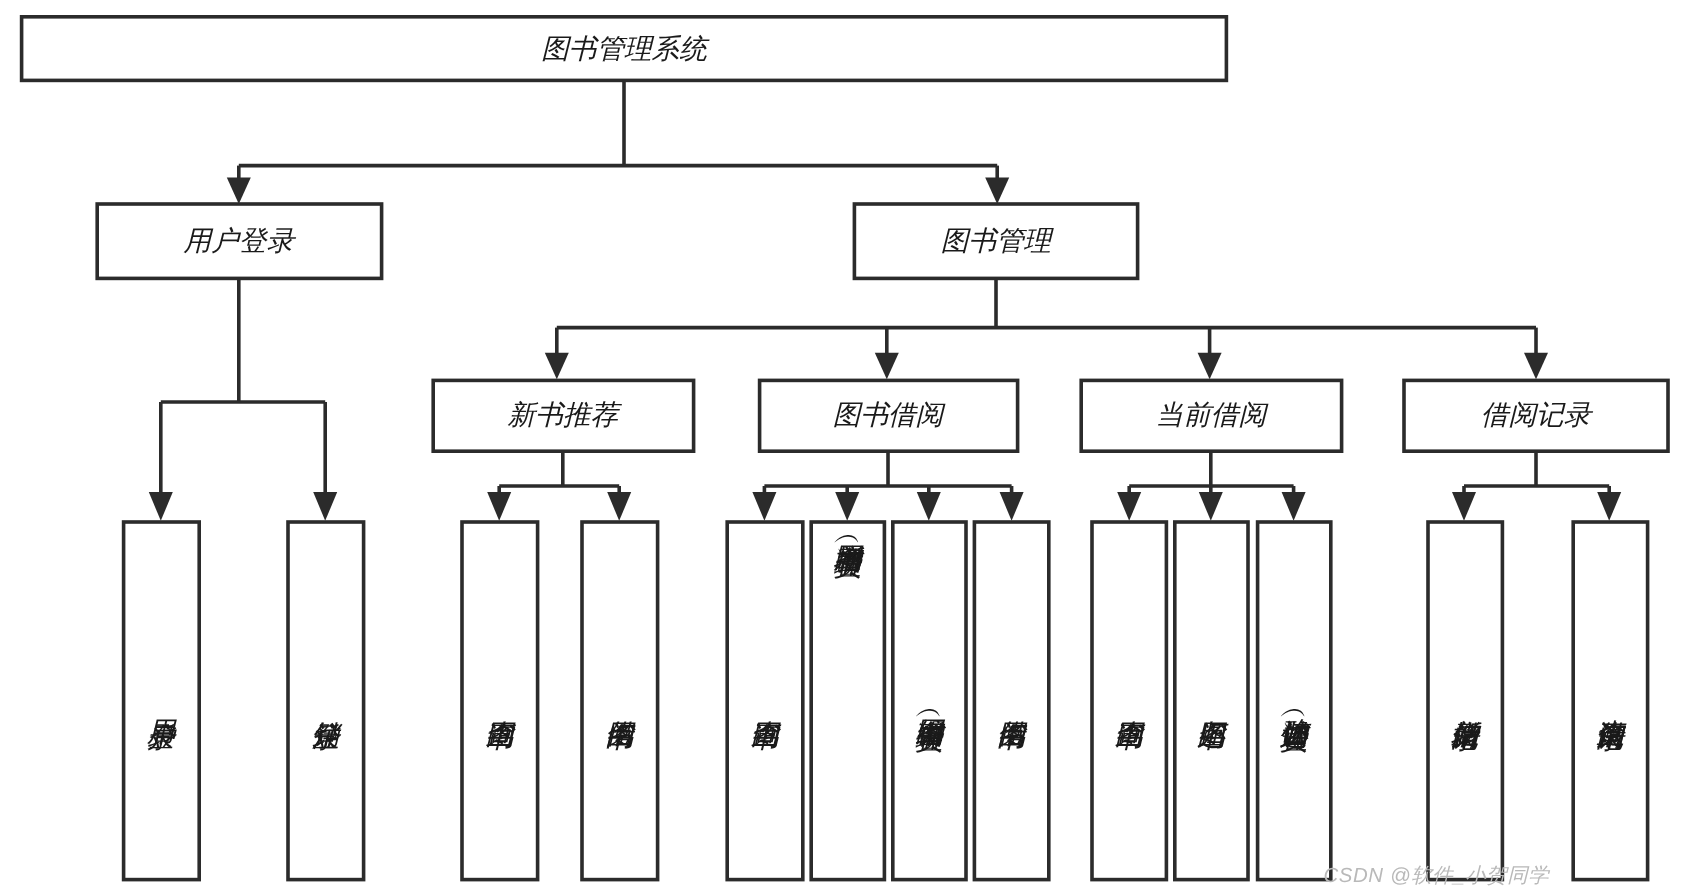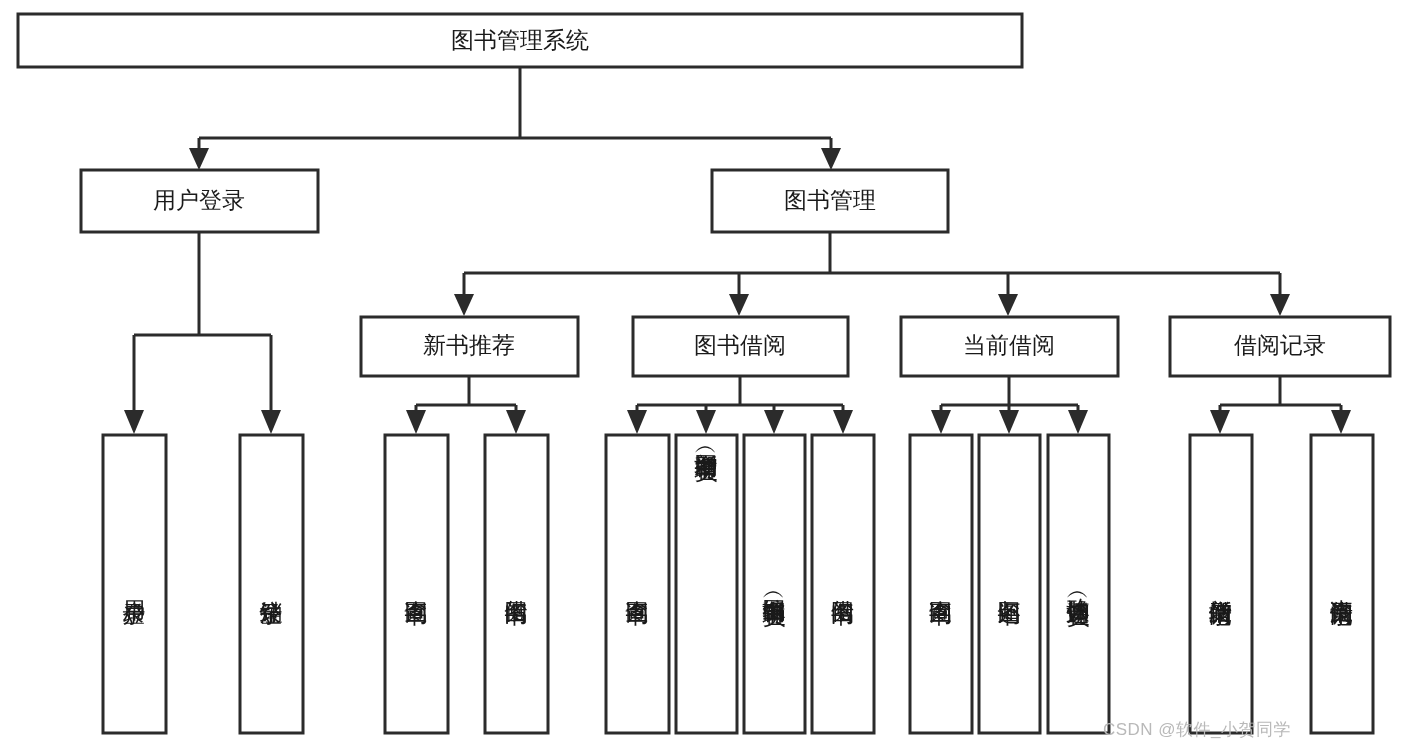--- a/index.html
+++ b/index.html
@@ -11,20 +11,21 @@
     width: 1405px;
     height: 747px;
     font-family: "Liberation Sans", "DejaVu Sans", sans-serif;
     overflow: hidden;
   }
   #diagram-root {
     position: relative;
     width: 1299px;
     height: 747px;
     background: #ffffff;
+    font-style: italic;
   }
   svg.diagram-canvas {
     position: absolute;
     left: 0;
     top: 0;
     width: 1405px;
     height: 747px;
   }
   .node-box {
     fill: #ffffff;

